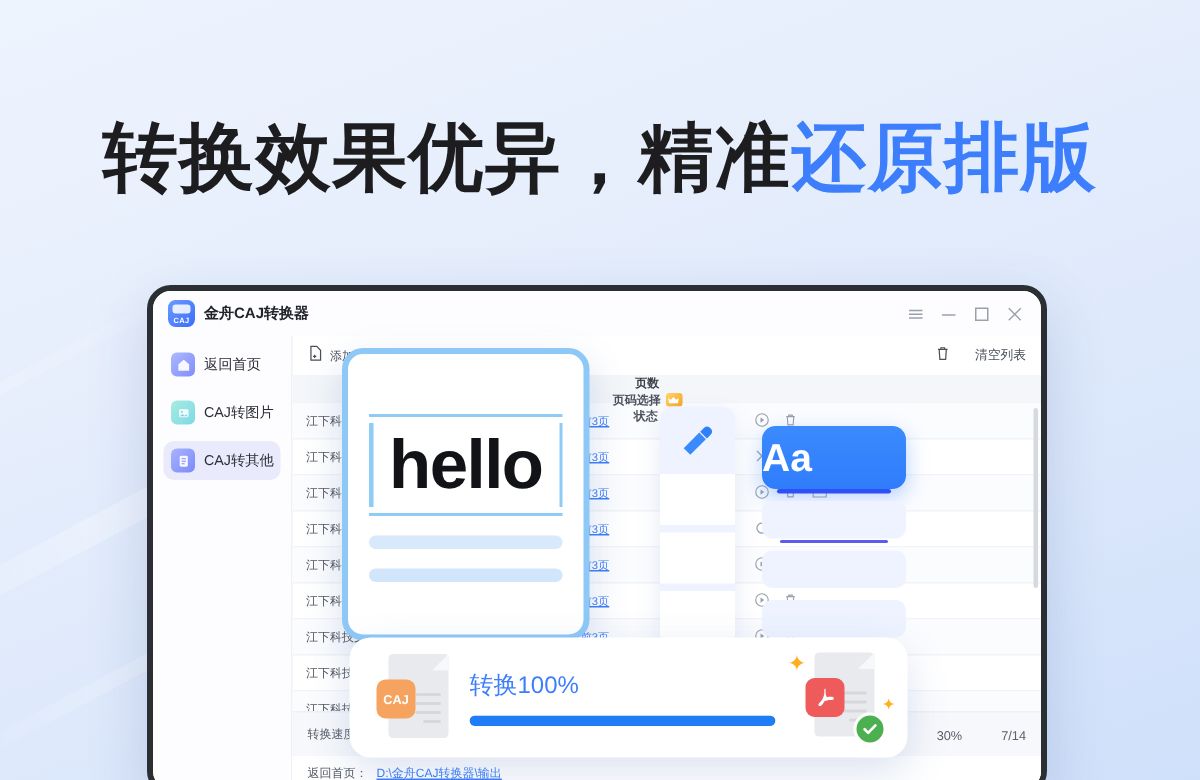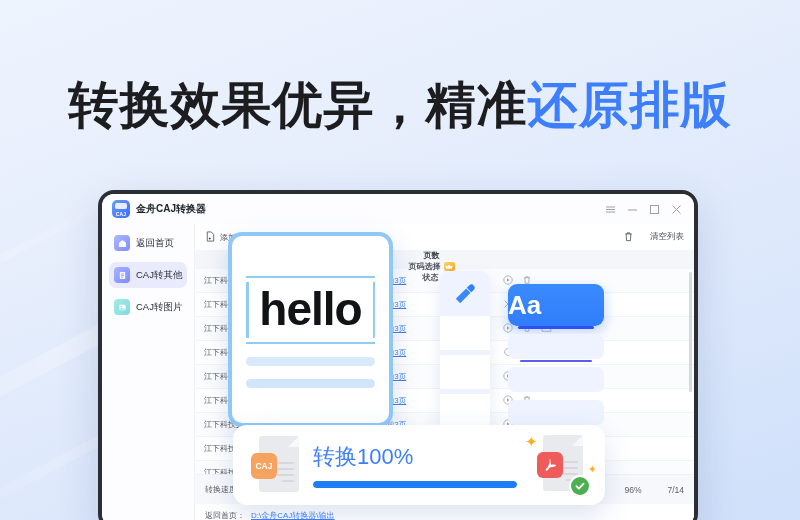--- a/index.html
+++ b/index.html
@@ -285,21 +285,21 @@
   .doc-page .ln { position: absolute; right: 5px; height: 2px; border-radius: 1px; background: #d6d8dc; }
   .doc-badge {
     position: absolute; left: 0; top: 17px;
     width: 26px; height: 26px; border-radius: 6px;
     display: flex; align-items: center; justify-content: center;
     font-size: 8.5px; font-weight: bold; color: #fff;
   }
   .doc-badge.caj { background: #f5a35f; }
   .doc-badge.pdf { background: #ef5b5b; left: 2px; }
   .prog-mid { flex: 1; }
-  .prog-label { font-size: 22px; color: #3c7efc; font-weight: normal; margin-bottom: 9px; }
+  .prog-label { font-size: 16px; color: #3c7efc; font-weight: normal; margin-bottom: 9px; }
   .prog-track { height: 7px; border-radius: 4px; background: #e9eef8; overflow: hidden; }
   .prog-fill { height: 100%; border-radius: 4px; background: #1f7ef5; }
   .pdf-wrap { position: relative; width: 56px; height: 60px; flex: none; }
   .check-circle {
     position: absolute; right: -4px; bottom: -2px;
     width: 22px; height: 22px; border-radius: 50%;
     background: #4cb050; display: flex; align-items: center; justify-content: center;
     border: 2px solid #fff;
   }
   .sparkle { position: absolute; color: #ffb020; }
@@ -360,42 +360,42 @@
 
       <div class="sidebar">
         <div class="nav-item">
           <span class="nav-ico home">
             <svg width="9" height="9" viewBox="0 0 10 10">
                 <path d="M5 1L1 4.2V9h8V4.2z" fill="#fff" opacity=".92"></path>
               </svg>
           </span>
           <span class="nav-label">返回首页</span>
         </div>
+        <div class="nav-item">
+          <span class="nav-ico caj2img">
+            <svg width="9" height="9" viewBox="0 0 10 10">
+                <rect x="1.5" y="2" width="7" height="6" rx="1" fill="#fff" opacity=".92"></rect>
+                <circle cx="3.6" cy="4" r=".8" fill="#7fd9e8"></circle>
+                <path d="M2 7.3l2-2 1.6 1.6 1.2-1.1 1.2 1.5z" fill="#7fd9e8"></path>
+              </svg>
+          </span>
+          <span class="nav-label">CAJ转图片</span>
+        </div>
         <div class="nav-item active">
           <span class="nav-ico caj2other">
             <svg width="9" height="9" viewBox="0 0 10 10">
                 <rect x="2" y="1" width="6" height="8" rx="1" fill="#fff" opacity=".92"></rect>
                 <g stroke="#7b8afb" stroke-width=".8">
                   <line x1="3.4" y1="3.2" x2="6.6" y2="3.2"></line>
                   <line x1="3.4" y1="5" x2="6.6" y2="5"></line>
                   <line x1="3.4" y1="6.8" x2="5.6" y2="6.8"></line>
                 </g>
               </svg>
           </span>
           <span class="nav-label">CAJ转其他</span>
-        </div>
-        <div class="nav-item">
-          <span class="nav-ico caj2img">
-            <svg width="9" height="9" viewBox="0 0 10 10">
-                <rect x="1.5" y="2" width="7" height="6" rx="1" fill="#fff" opacity=".92"></rect>
-                <circle cx="3.6" cy="4" r=".8" fill="#7fd9e8"></circle>
-                <path d="M2 7.3l2-2 1.6 1.6 1.2-1.1 1.2 1.5z" fill="#7fd9e8"></path>
-              </svg>
-          </span>
-          <span class="nav-label">CAJ转图片</span>
         </div>
       </div>
 
       <div class="main">
         <div class="toolbar">
           <div class="tb-btn">
             <span>
               <svg width="11" height="11" viewBox="0 0 12 12">
                   <path d="M2.5 1h4.2L9.5 3.8V11h-7z" fill="none" stroke="#4a4f59" stroke-width=".9"></path>
                   <g stroke="#4a4f59" stroke-width=".9">
@@ -584,21 +584,21 @@
                     </svg></span>
                 </div>
               </div>
             </div>
           <div class="v-scrollbar"></div>
         </div>
 
         <div class="statusbar">
           <div class="sb-left">转换速度</div>
           <div class="sb-right">
-            <span>96%</span>
+            <span>30%</span>
             <span>7/14</span>
           </div>
         </div>
         <div class="outputbar">
           <span>返回首页：</span>
           <span class="out-link">D:\金舟CAJ转换器\输出</span>
         </div>
       </div>
     </div>
   </div>

